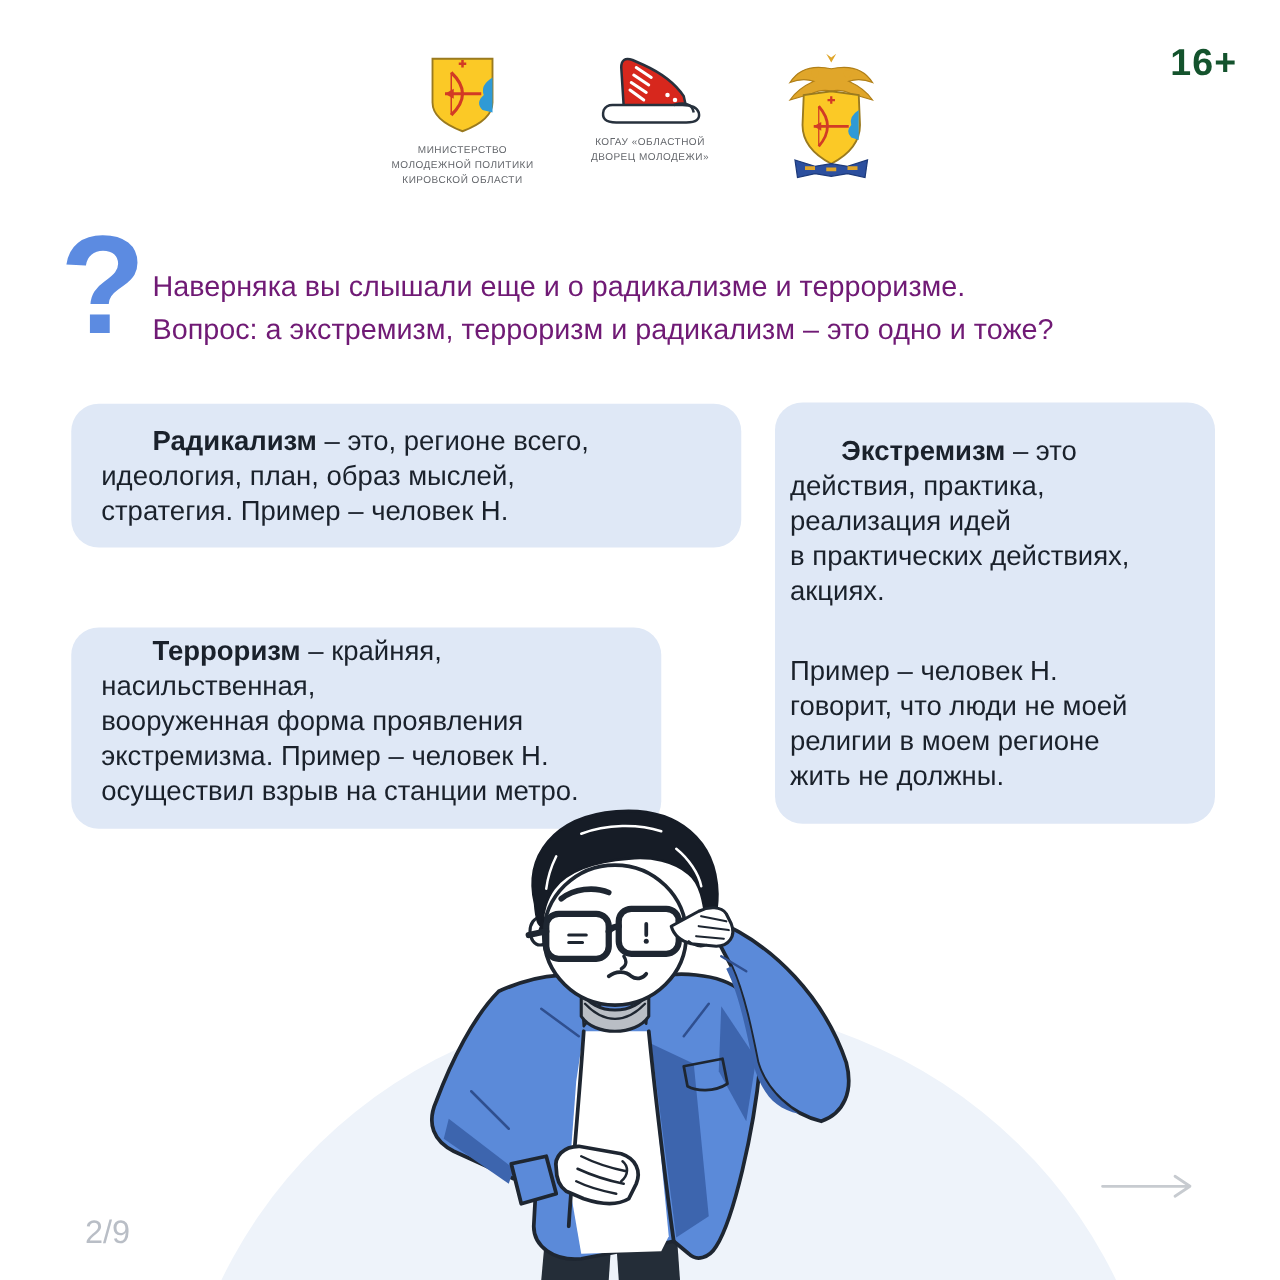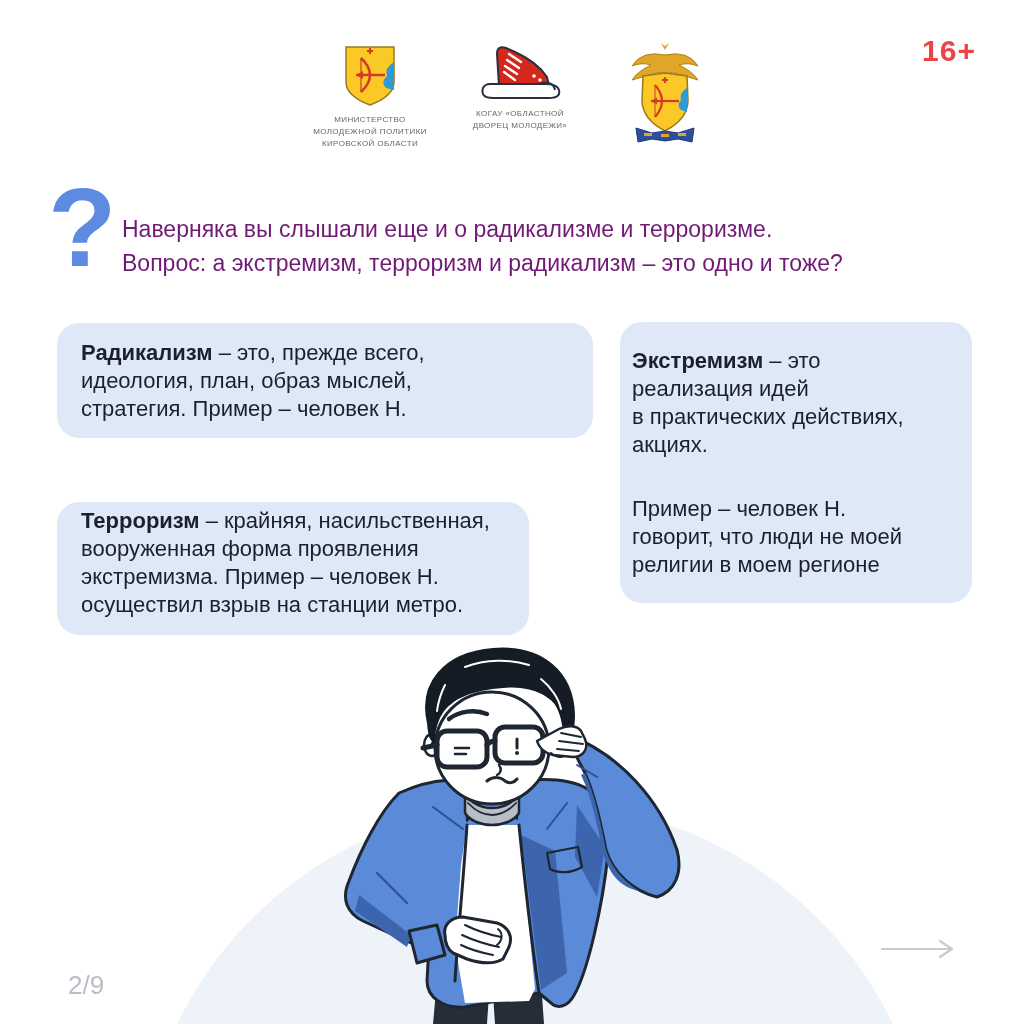--- a/index.html
+++ b/index.html
@@ -9,31 +9,31 @@
   html,body{margin:0;padding:0;background:#888;}
   .page{
     position:relative;width:1024px;height:1024px;background:#ffffff;
     overflow:hidden;font-family:"Liberation Sans",sans-serif;color:var(--ink);
     margin:0 auto;
   }
   
   .logo-block{position:absolute;text-align:center;}
   .logo-caption{font-size:8px;line-height:12px;letter-spacing:.4px;color:#63666b;
     font-weight:500;text-align:center;margin-top:6px;}
-  .age-rating{position:absolute;top:34px;right:48px;font-size:30px;font-weight:800;
-    color:#ef4444;letter-spacing:1px;}
+  .age-rating{position:absolute;top:34px;right:34px;font-size:30px;font-weight:800;
+    color:#14532d;letter-spacing:1px;}
   
   .q-icon{position:absolute;left:48px;top:172px;font-size:112px;line-height:1;
     font-weight:700;color:var(--accent);}
   .q-text{position:absolute;left:122px;top:212px;font-size:23px;line-height:34px;
     font-weight:500;color:#701a75;}
   
   .card{position:absolute;background:var(--card-bg);border-radius:22px;
     font-size:22px;line-height:28px;color:var(--ink);box-sizing:border-box;}
-  .card .term{font-weight:700;}
+  .card .term{font-weight:700;margin-left:41px;}
   .card .line{white-space:nowrap;}
   #card-1{left:57px;top:323px;width:536px;padding:16px 24px 15px 24px;}
   #card-2{left:57px;top:502px;width:472px;padding:5px 24px 16px 24px;}
   #card-3{left:620px;top:322px;width:352px;padding:25px 26px 24px 12px;}
   #card-3 .para2{margin-top:36px;}
   
   .page-indicator{position:absolute;left:68px;top:931px;font-size:26px;
     color:var(--muted);font-weight:400;margin-top:39px;}
   .next-arrow{position:absolute;left:880px;top:938px;}
   
@@ -102,47 +102,49 @@
 
   <div class="age-rating">16+</div>
 
   <div class="q-icon">?</div>
   <div class="q-text">
       <div class="line">Наверняка вы слышали еще и о радикализме и терроризме.</div>
       <div class="line">Вопрос: а экстремизм, терроризм и радикализм – это одно и тоже?</div>
     </div>
 
   <div class="card" id="card-1">
-    <div><span class="term">Радикализм</span><span> – это, прежде всего,</span></div>
+    <div><span class="term">Радикализм</span><span> – это, регионе всего,</span></div>
     <div>
         <div class="line">идеология, план, образ мыслей,</div>
         <div class="line">стратегия. Пример – человек Н.</div>
       </div>
   </div>
 
   <div class="card" id="card-2">
     <div><span class="term">Терроризм</span><span> – крайняя, насильственная,</span></div>
     <div>
         <div class="line">вооруженная форма проявления</div>
         <div class="line">экстремизма. Пример – человек Н.</div>
         <div class="line">осуществил взрыв на станции метро.</div>
       </div>
   </div>
 
   <div class="card" id="card-3">
     <div><span class="term">Экстремизм</span><span> – это</span></div>
     <div>
+        <div class="line">действия, практика,</div>
         <div class="line">реализация идей</div>
         <div class="line">в практических действиях,</div>
         <div class="line">акциях.</div>
       </div>
     <div class="para2">
         <div class="line">Пример – человек Н.</div>
         <div class="line">говорит, что люди не моей</div>
         <div class="line">религии в моем регионе</div>
+        <div class="line">жить не должны.</div>
       </div>
   </div>
 
   <div class="floor-ellipse"></div>
 
   <svg class="man-svg" viewBox="0 0 370 379">
     <g stroke-linejoin="round" stroke-linecap="round">
 
       <g fill="#242d38">
         <path d="M124,312 L173,310 L175,334 L172,379 L118,379 Z"></path>

